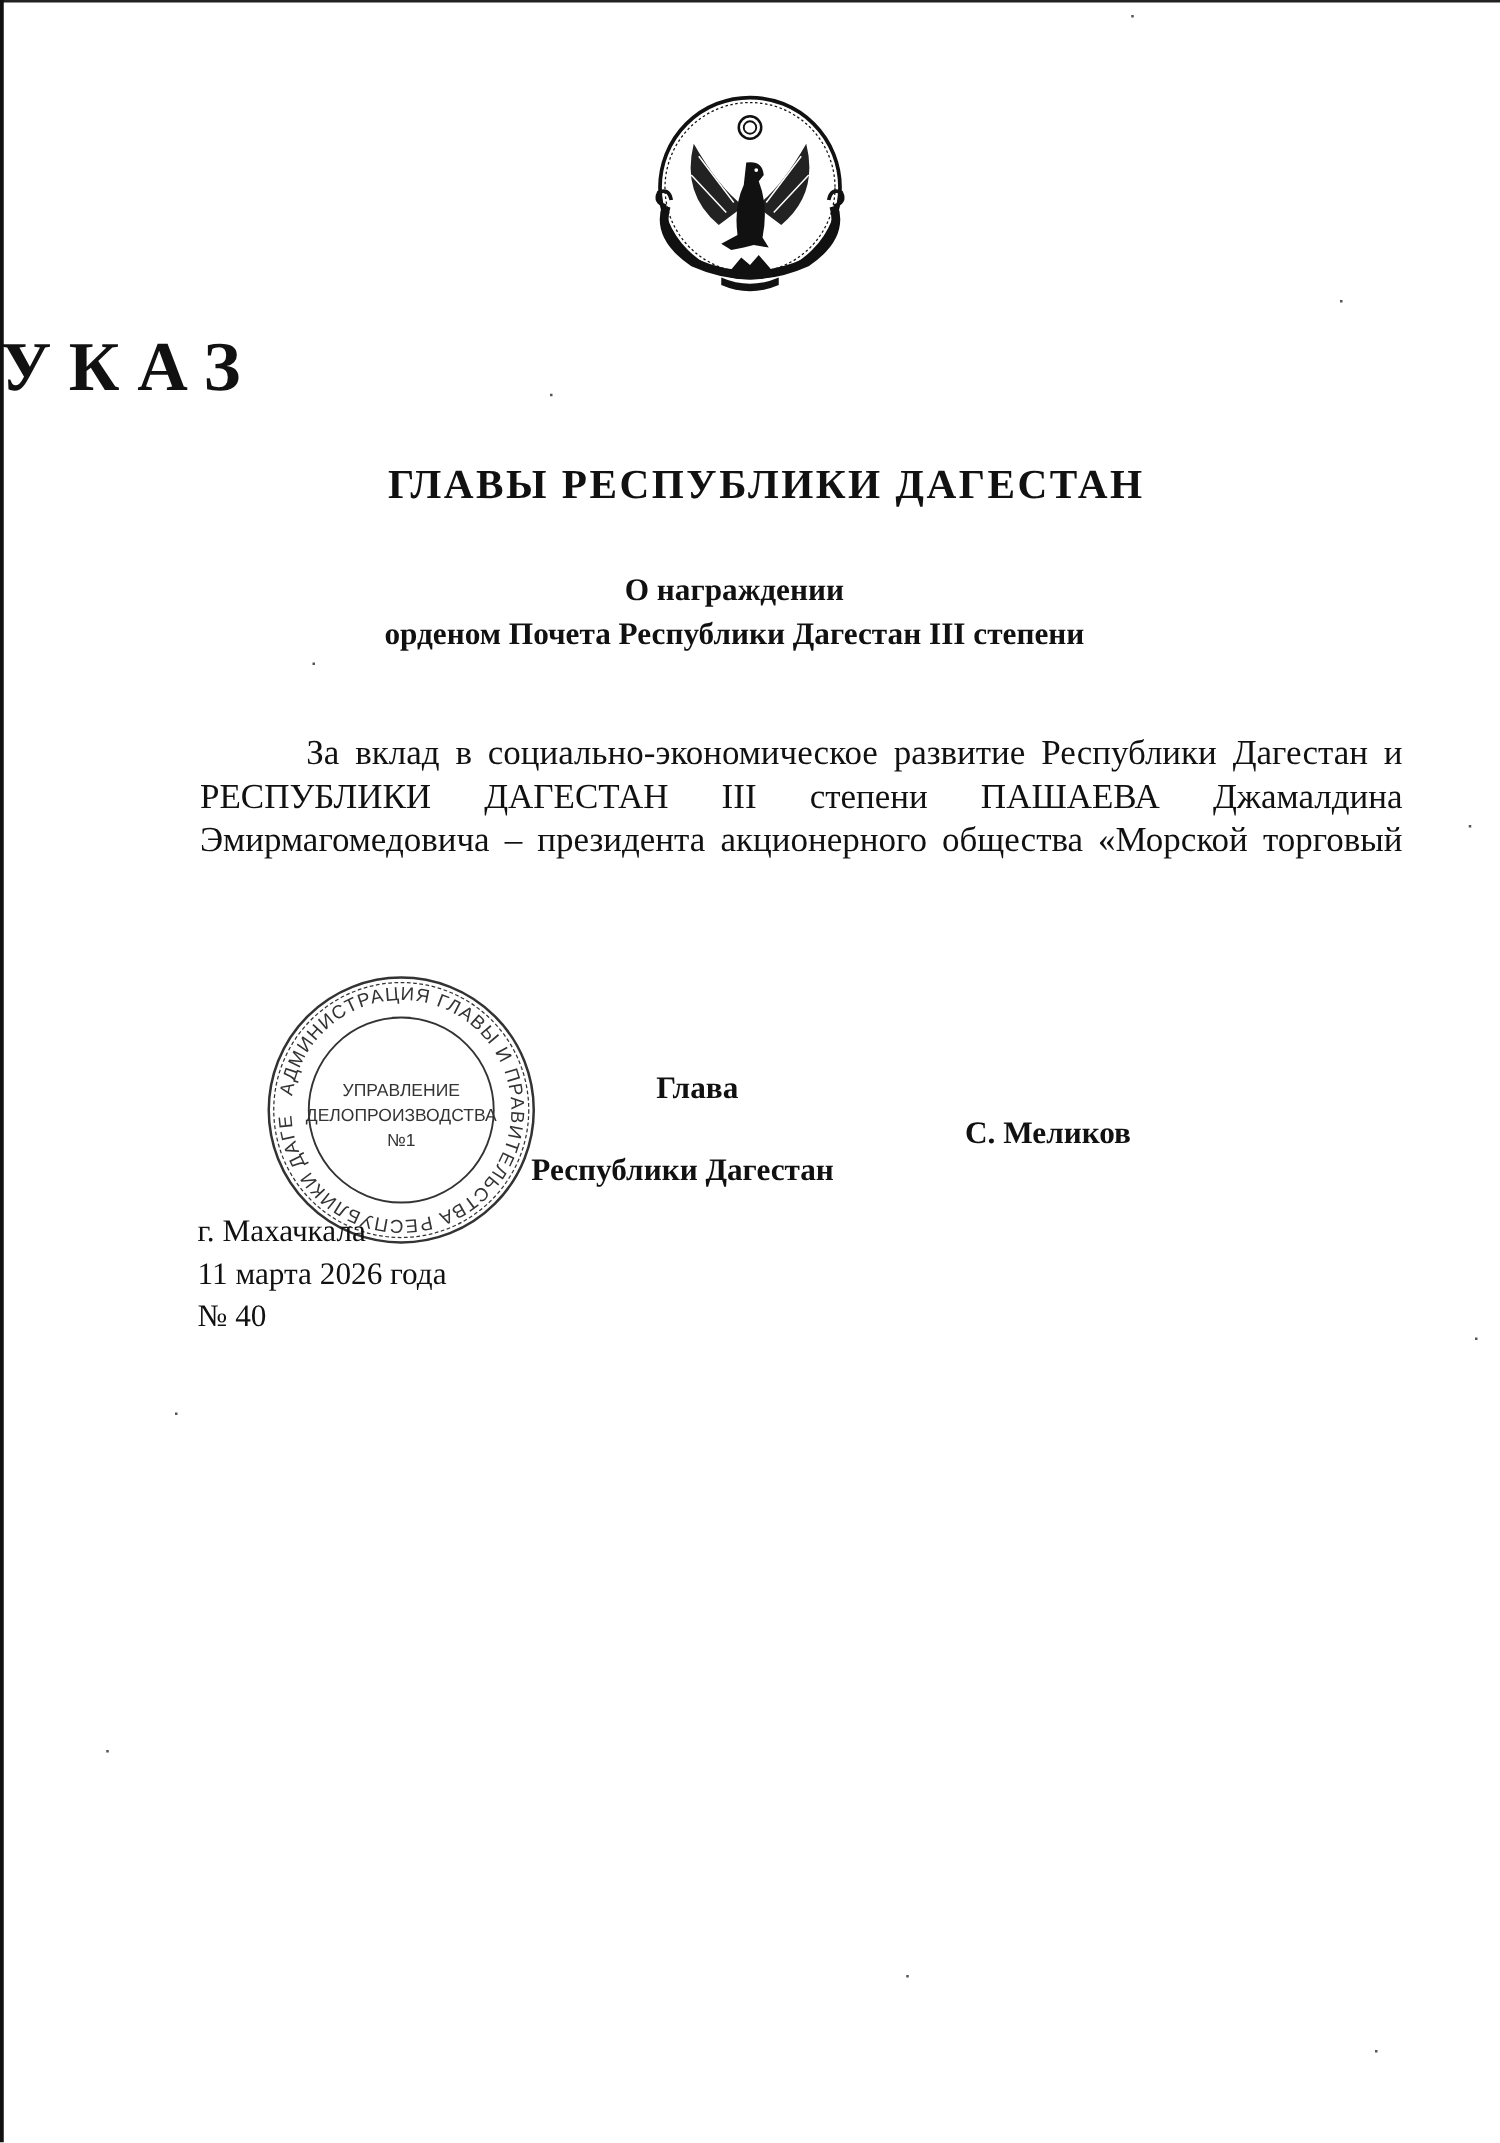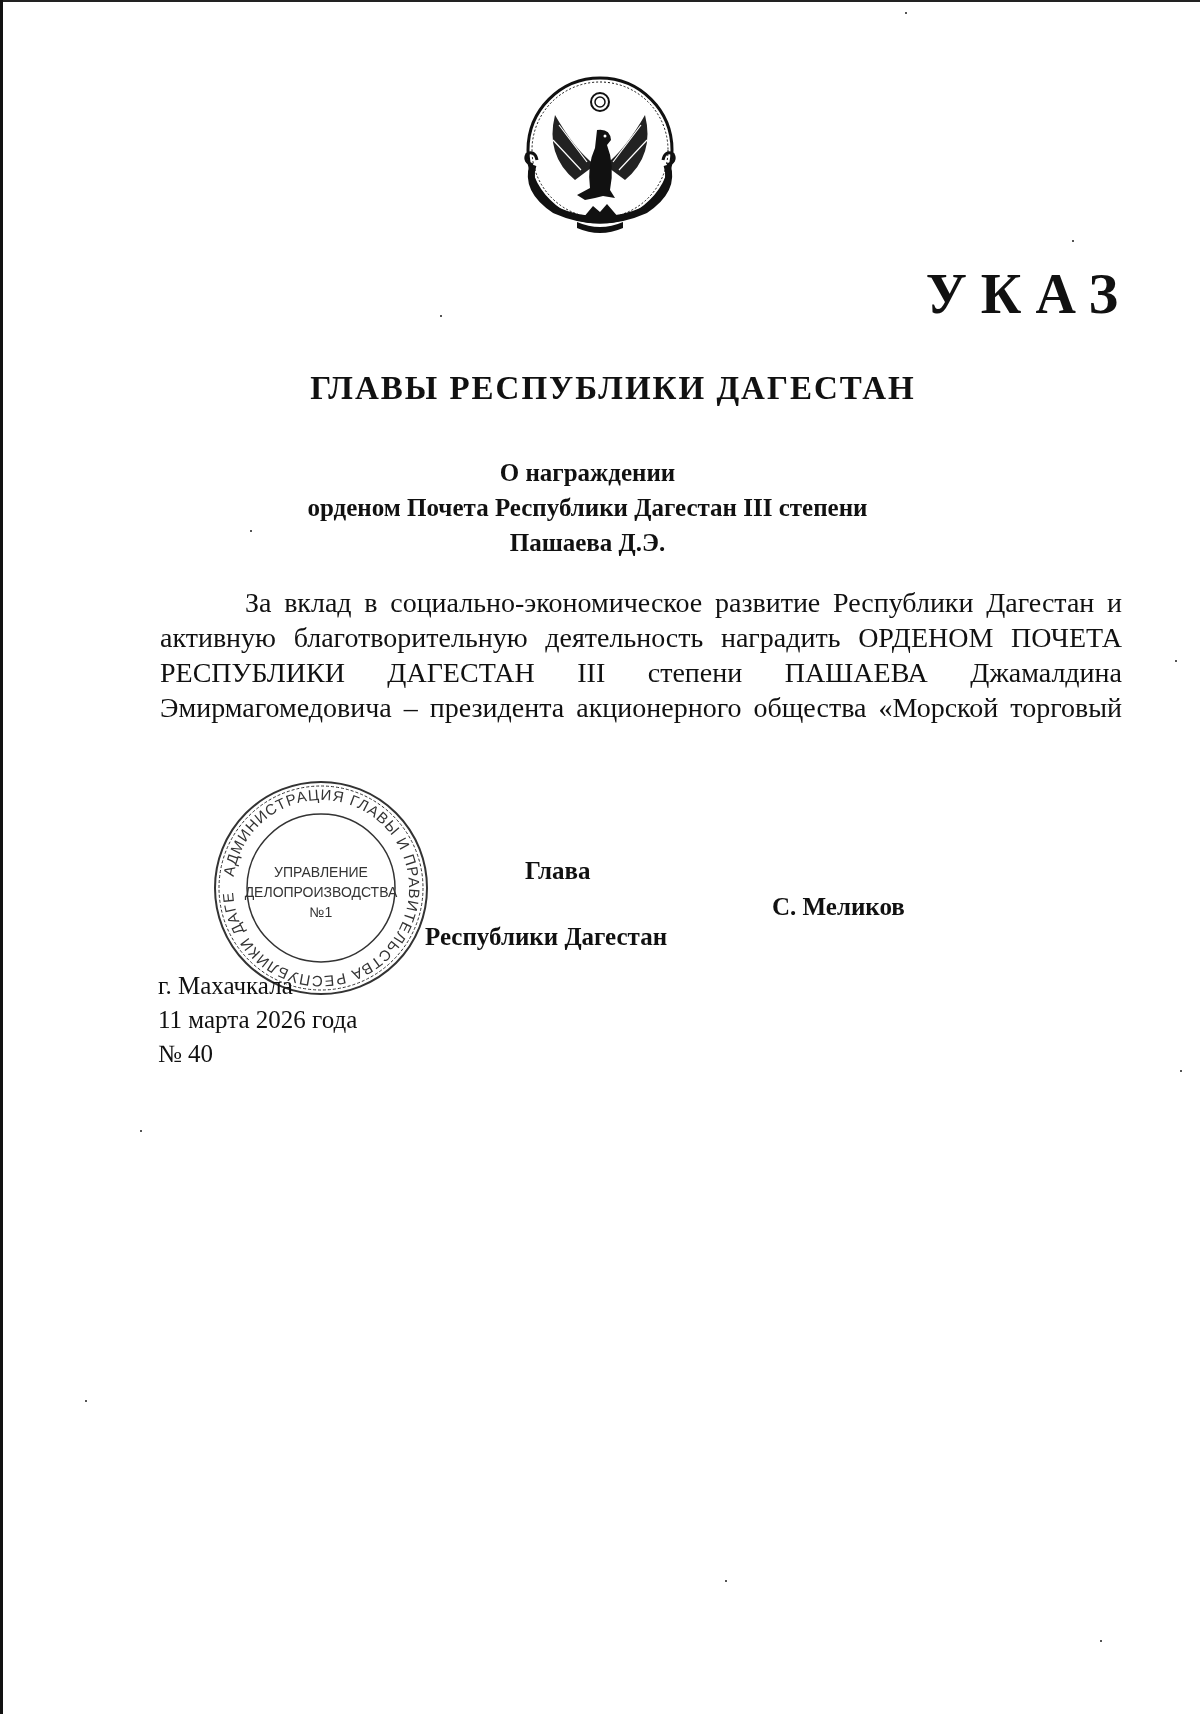--- a/index.html
+++ b/index.html
@@ -1,21 +1,21 @@
 <!DOCTYPE html>
 <html><head>
 <meta charset="utf-8">
 <style>
   html, body { margin:0; padding:0; background:#ffffff; }
   body { width:1200px; height:1714px; position:relative; overflow:hidden;
          font-family:"Liberation Serif","DejaVu Serif",serif; color:#111; }
   .scan-border-top { position:absolute; left:0; top:0; width:1200px; height:2px; background:#222; }
   .scan-border-left { position:absolute; left:0; top:0; width:3px; height:1714px; background:#111; }
   .emblem { position:absolute; left:515px; top:70px; width:170px; height:170px; }
-  .title-ukaz { position:absolute; left:0; width:1132px; top:262px; text-align:right;
+  .title-ukaz { position:absolute; left:0; width:1132px; top:262px; text-align:left;
        font-weight:bold; font-size:56px; letter-spacing:14px; line-height:64px; }
   .title-sub { position:absolute; left:0; width:1200px; top:366px; text-align:center;
        font-weight:bold; font-size:33px; letter-spacing:2px; line-height:44px;margin-left:13px; }
   .subject { position:absolute; left:0; width:1175px; top:455px; text-align:center;
        font-weight:bold; font-size:25px; line-height:35px; }
   .subject div { white-space:nowrap; }
   .body-text { position:absolute; left:160px; width:962px; top:585px;
        font-size:28px; line-height:35px; text-align:justify; }
   .body-line { display:block; text-align:justify; text-align-last:justify; white-space:nowrap; height:35px; }
   .body-line.first { padding-left:85px; }
@@ -54,26 +54,24 @@
   <path d="M68 148 L78 136 L85 142 L92 134 L104 148 Z" fill="#111"></path>
   <path d="M62 152 Q85 162 108 152 L108 158 Q85 168 62 158 Z" fill="#111"></path>
 </svg>
 
 <div class="title-ukaz">УКАЗ</div>
 <div class="title-sub">ГЛАВЫ РЕСПУБЛИКИ ДАГЕСТАН</div>
 
 <div class="subject">
   <div>О награждении</div>
   <div>орденом Почета Республики Дагестан III степени</div>
-  <div>Пашаева Д.Э.</div>
 </div>
 
 <div class="body-text">
   <span class="body-line first">За вклад в социально-экономическое развитие Республики Дагестан и</span>
-  <span class="body-line">активную благотворительную деятельность наградить ОРДЕНОМ ПОЧЕТА</span>
   <span class="body-line">РЕСПУБЛИКИ ДАГЕСТАН III степени ПАШАЕВА Джамалдина</span>
   <span class="body-line">Эмирмагомедовича – президента акционерного общества «Морской торговый</span>
 </div>
 
 <svg class="stamp" viewBox="0 0 222 222">
   <defs>
     <path id="ringPath" d="M111,111 m-88,0 a88,88 0 1,1 176,0 a88,88 0 1,1 -176,0"></path>
   </defs>
   <circle cx="111" cy="111" r="106" fill="none" stroke="#333" stroke-width="2"></circle>
   <circle cx="111" cy="111" r="102" fill="none" stroke="#333" stroke-width="1" stroke-dasharray="3 2"></circle>

